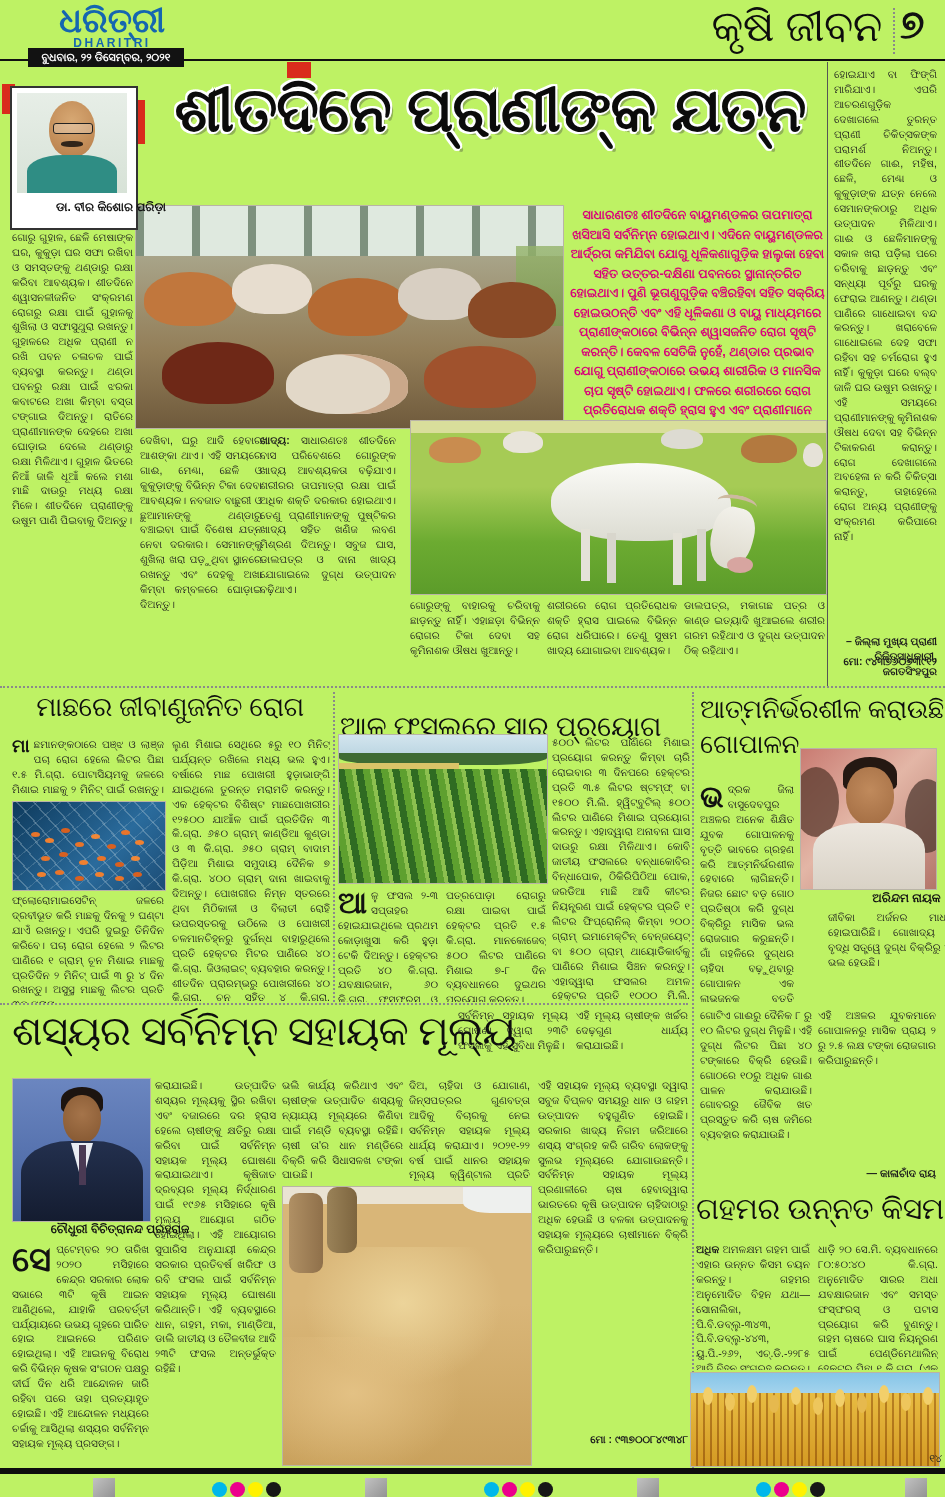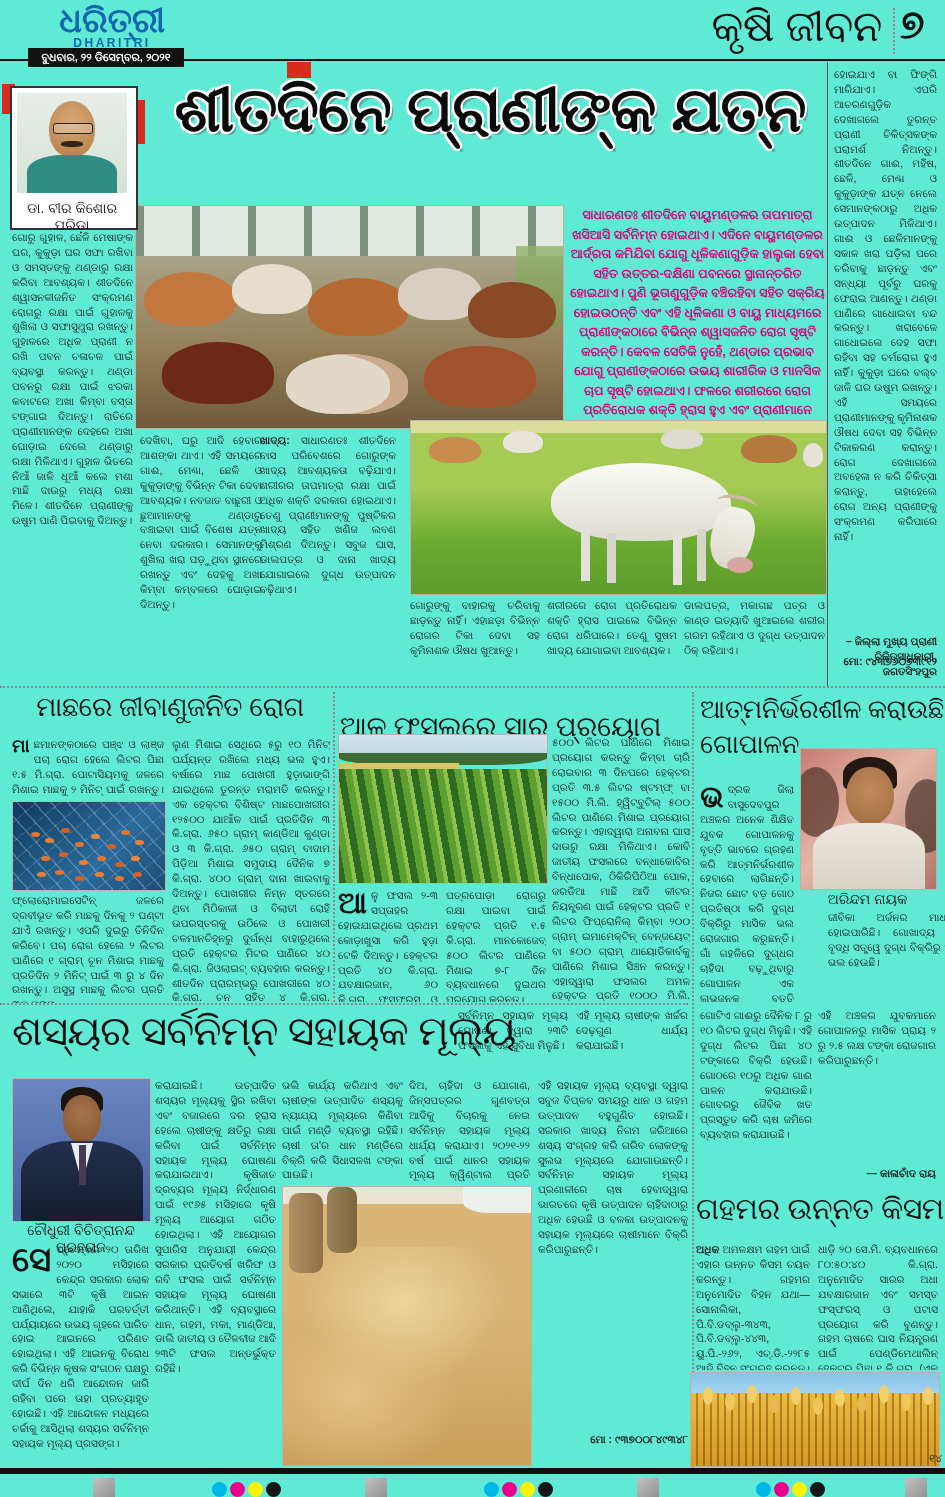--- a/index.html
+++ b/index.html
@@ -1,20 +1,20 @@
 <!DOCTYPE html>
 <html><head>
 <meta charset="utf-8">
 <style>
   html,body{margin:0;padding:0;background:#777;}
-  #page{position:relative;width:945px;height:1497px;margin:0 auto;background:#5eead4;
+  #page{position:relative;width:945px;height:1497px;margin:0 auto;background:#bef264;
         font-family:"Liberation Sans","DejaVu Sans",sans-serif;color:#191919;overflow:hidden;}
   .abs{position:absolute;}
   .col{position:absolute;font-size:10.5px;line-height:1.42;text-align:justify;color:#1c1c1c;overflow:hidden;}
-  .cap{position:absolute;font-size:14px;font-weight:400;text-align:center;color:#111;}
+  .cap{position:absolute;font-size:12px;font-weight:700;text-align:center;color:#111;padding-left:39px;}
   .dc{float:left;font-size:30px;line-height:.95;font-weight:800;margin:1px 4px 0 0;color:#111;}
   .dc2{float:left;font-size:34px;line-height:.9;font-weight:800;margin:2px 5px 0 0;color:#111;}
   .h-sec{position:absolute;font-weight:400;color:#0d0d0d;letter-spacing:-.5px;}
   .photo{position:absolute;overflow:hidden;border:1px solid #b9b4a6;}
   .vdot{position:absolute;border-left:2px dotted #8a8a8a;width:0;}
   .hdot{position:absolute;border-top:2px dotted #8a8a8a;height:0;}
   .red{position:absolute;background:#d92b1c;}
   .cow{position:absolute;border-radius:55% 55% 45% 45%;}
   .dot{display:inline-block;width:15px;height:15px;border-radius:50%;margin-right:3px;vertical-align:middle;}
   .regsq{position:absolute;width:22px;height:22px;background:linear-gradient(135deg,#c2c2c2,#8f8f8f);}

